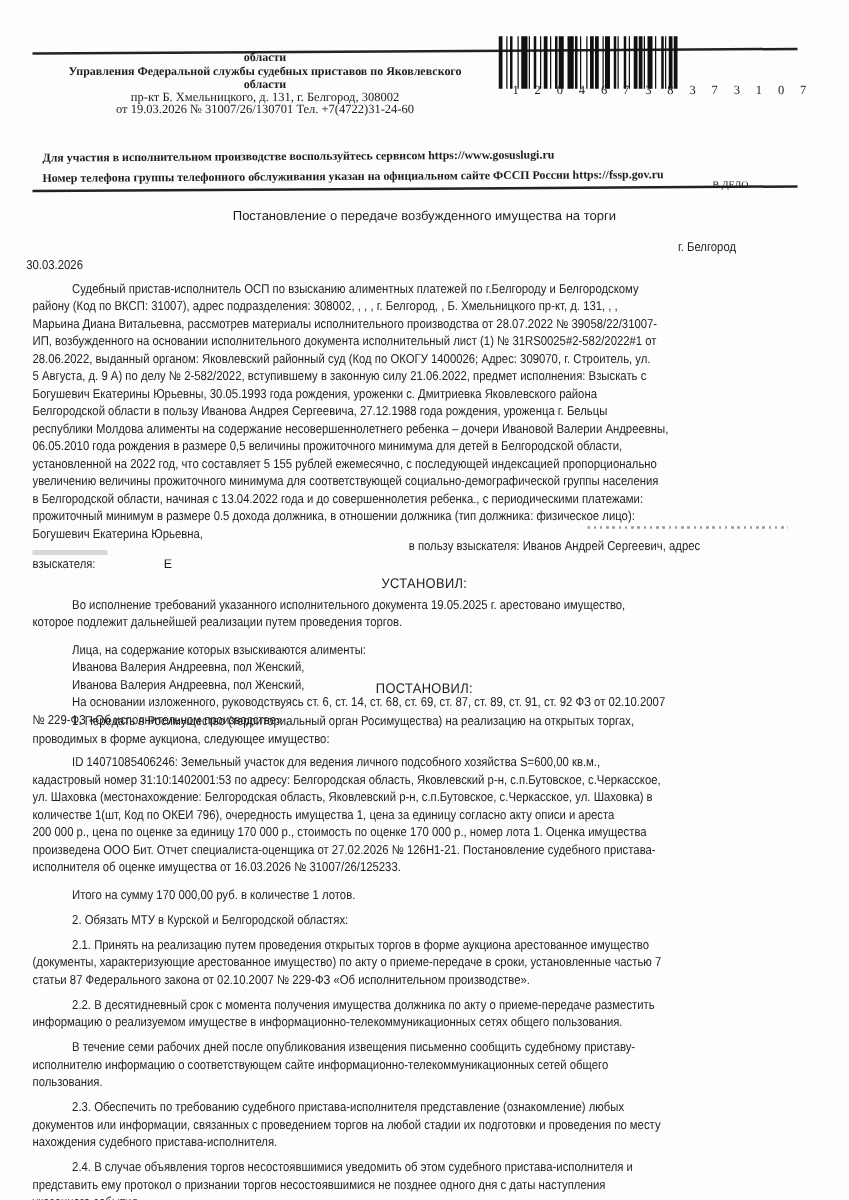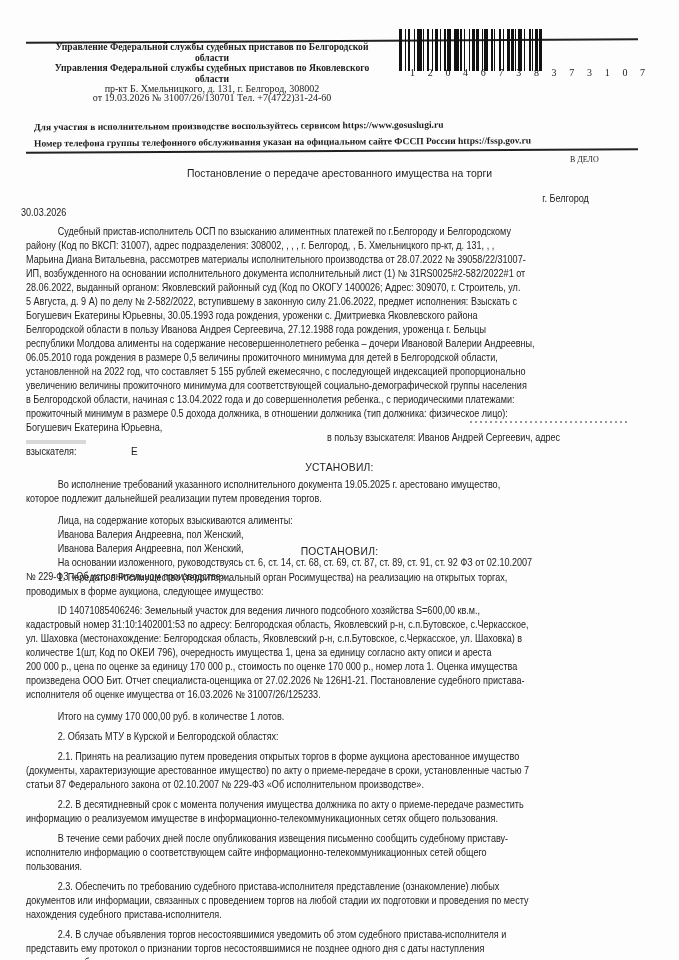--- a/index.html
+++ b/index.html
@@ -8,21 +8,21 @@
 
   .hdr-rule-top { position: absolute; left: 26px; top: 40px; width: 612px; height: 2px; background: #222; transform: rotate(-0.35deg); }
   .hdr-rule-bot { position: absolute; left: 26px; top: 150px; width: 612px; height: 2px; background: #222; transform: rotate(-0.35deg); }
 
   .hdr-block { position: absolute; left: 26px; top: 42px; width: 372px; text-align: center; }
   .hdr-bold { font-weight: bold; font-size: 9.6px; line-height: 10.6px; }
   .hdr-small { font-size: 10px; line-height: 9px; }
 
   .gos-line { position: absolute; left: 34px; top: 121px; font-weight: bold; font-size: 9.5px; white-space: nowrap; transform: rotate(-0.35deg); }
   .phone-line { position: absolute; left: 34px; top: 137px; font-weight: bold; font-size: 9.5px; white-space: nowrap; transform: rotate(-0.35deg); }
-  .vdelo { position: absolute; left: 570px; top: 155px; font-size: 8px; }
+  .vdelo { position: absolute; left: 570px; top: 143px; font-size: 8px; }
 
   .barcode { position: absolute; left: 399px; top: 29px; width: 226px; height: 42px; display: flex; align-items: stretch; }
   .barcode span { display: block; height: 100%; background: #111; }
   .barcode-num { position: absolute; left: 410px; top: 67px; font-size: 10px; letter-spacing: 5.1px; font-family: "Liberation Serif", serif; }
 
   .doc-title { position: absolute; left: 0; width: 679px; top: 168px; text-align: center; font-family: "Liberation Sans Narrow", "Liberation Sans", sans-serif; font-size: 10.4px; }
   .city { position: absolute; right: 90px; top: 193px; font-size: 10.3px; font-family: "Liberation Sans", sans-serif; transform: scaleX(0.88); transform-origin: right; }
   .date { position: absolute; left: 21px; top: 207px; font-size: 10.3px; font-family: "Liberation Sans", sans-serif; transform: scaleX(0.88); transform-origin: left; }
   .narrow { transform: scaleX(0.88); transform-origin: left top; width: 673px; }
   .vzysk1 { position: absolute; left: 327px; top: 432px; font-size: 10.3px; font-family: "Liberation Sans", sans-serif; transform: scaleX(0.88); transform-origin: left; white-space: nowrap; }
@@ -38,21 +38,20 @@
   .sec { position: absolute; left: 26px; font-family: "Liberation Sans", sans-serif; font-size: 10.3px; line-height: 14px; color: #222; }
   .sec .line { white-space: nowrap; }
 </style>
 </head>
 <body>
 
 <div class="page">
 
   <div class="hdr-rule-top"></div>
   <div class="hdr-block">
-    <div class="hdr-bold">Управление Федеральной службы судебных приставов по Белгородской</div>
     <div class="hdr-bold">области</div>
     <div class="hdr-bold">Управления Федеральной службы судебных приставов по Яковлевского</div>
     <div class="hdr-bold">области</div>
     <div class="hdr-small">пр-кт Б. Хмельницкого, д. 131, г. Белгород, 308002</div>
     <div class="hdr-small">от 19.03.2026 № 31007/26/130701 Тел. +7(4722)31-24-60</div>
   </div>
 
   <div class="barcode" id="barcode">
       <span style="width: 3.45px;"></span>
       <span style="width: 2.3px; background: transparent;"></span>
@@ -121,21 +120,21 @@
       <span style="width: 3.45px;"></span>
       <span style="width: 1.15px; background: transparent;"></span>
     </div>
   <div class="barcode-num">1 2 0 4 6 7 3 8 3 7 3 1 0 7</div>
 
   <div class="gos-line">Для участия в исполнительном производстве воспользуйтесь сервисом https://www.gosuslugi.ru</div>
   <div class="phone-line">Номер телефона группы телефонного обслуживания указан на официальном сайте ФССП России https://fssp.gov.ru</div>
   <div class="hdr-rule-bot"></div>
   <div class="vdelo">В ДЕЛО</div>
 
-  <div class="doc-title">Постановление о передаче арестованного имущества на торги</div>
+  <div class="doc-title">Постановление о передаче возбужденного имущества на торги</div>
   <div class="city">г. Белгород</div>
   <div class="date">30.03.2026</div>
 
   <div class="sec" style="top:225px;">
     <div class="narrow" style="width:673px;">
       <div class="line" style="padding-left:36px;">Судебный пристав-исполнитель ОСП по взысканию алиментных платежей по г.Белгороду и Белгородскому</div>
       <div class="line">району (Код по ВКСП: 31007), адрес подразделения: 308002, , , , г. Белгород, , Б. Хмельницкого пр-кт, д. 131, , ,</div>
       <div class="line">Марьина Диана Витальевна, рассмотрев материалы исполнительного производства от 28.07.2022 № 39058/22/31007-</div>
       <div class="line">ИП, возбужденного на основании исполнительного документа исполнительный лист (1) № 31RS0025#2-582/2022#1 от</div>
       <div class="line">28.06.2022, выданный органом: Яковлевский районный суд (Код по ОКОГУ 1400026; Адрес: 309070, г. Строитель, ул.</div>

